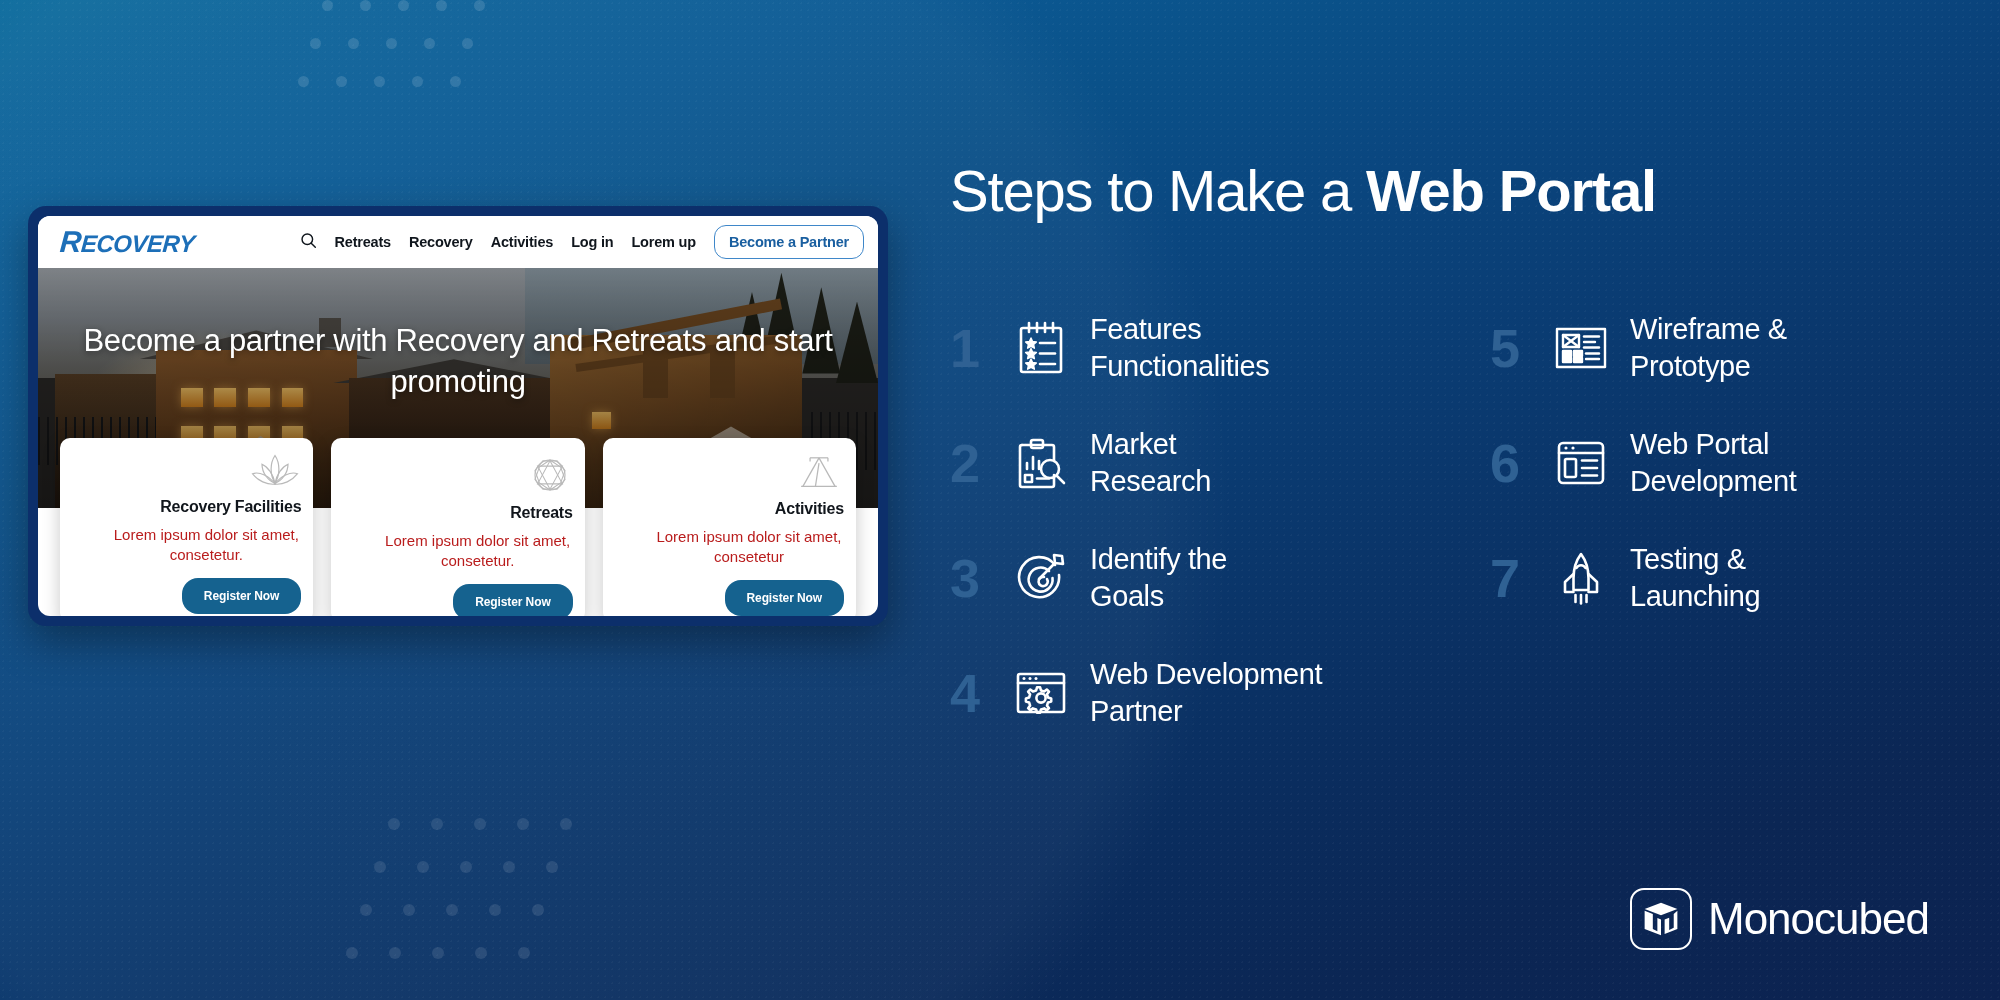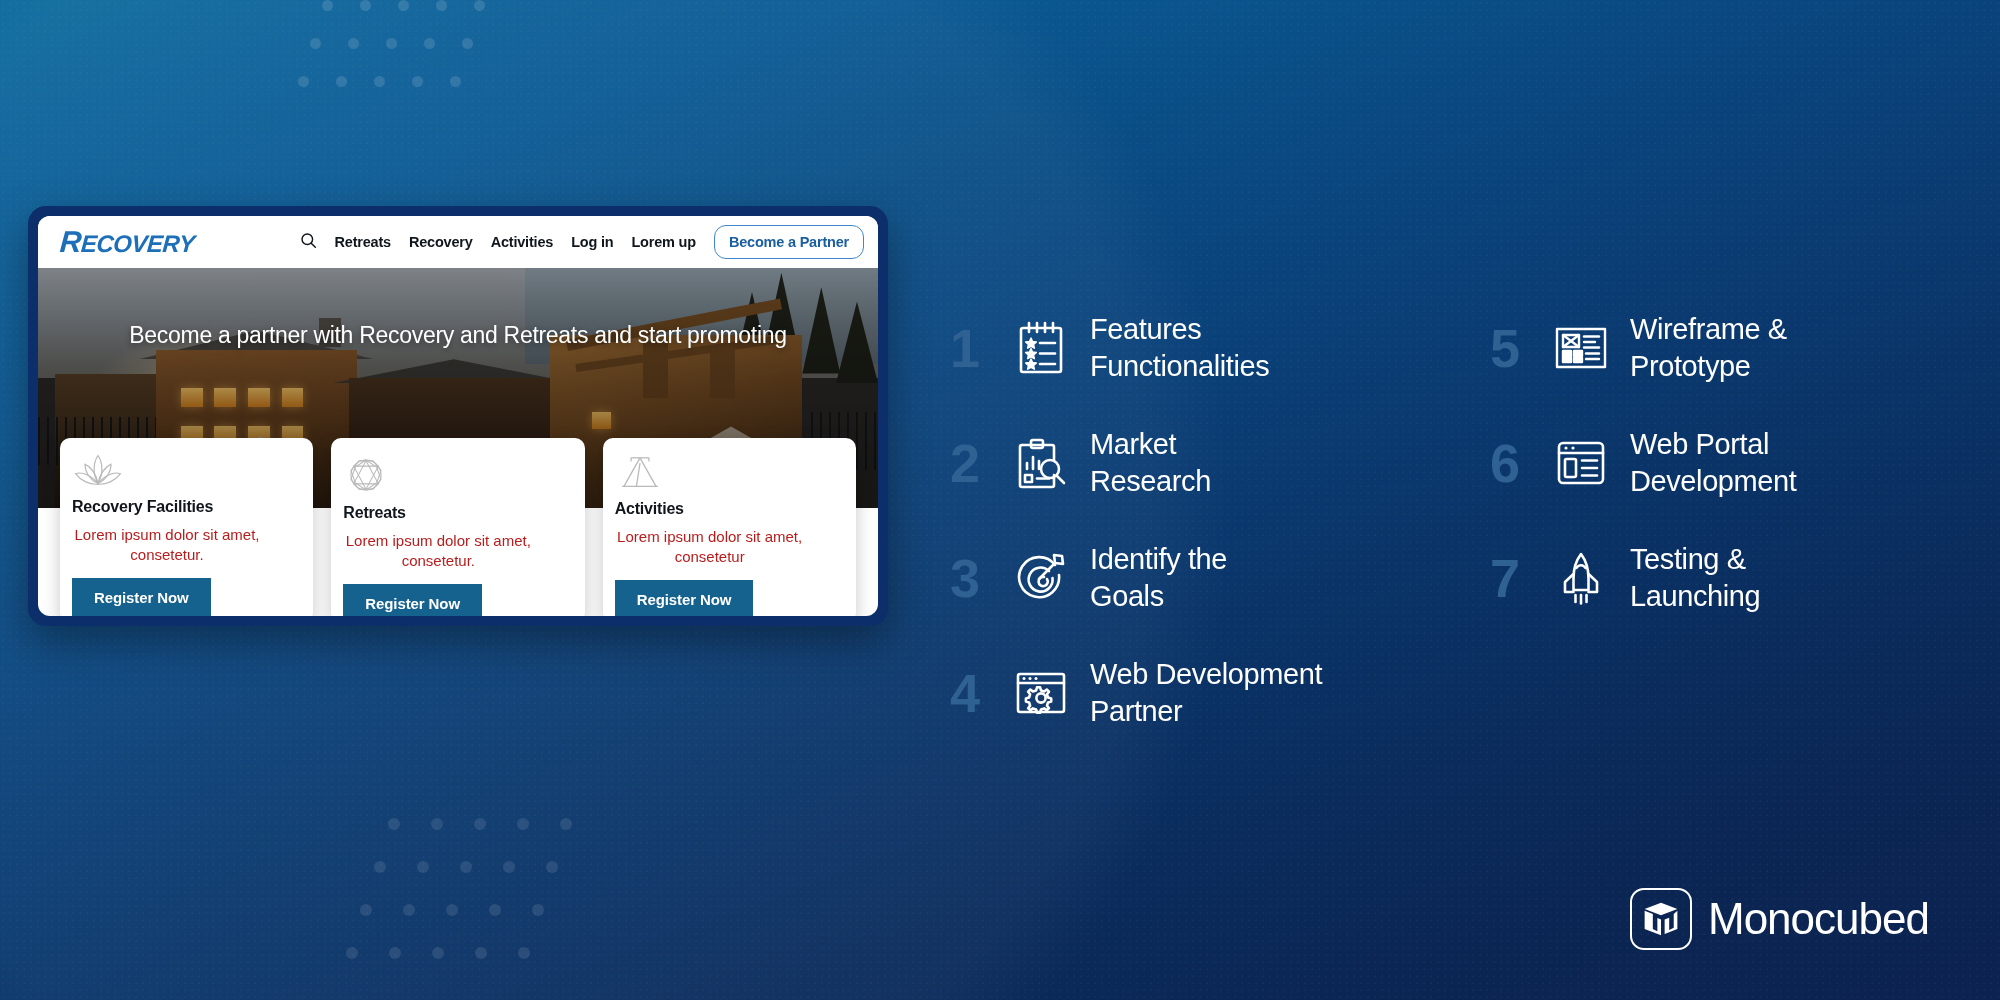--- a/index.html
+++ b/index.html
@@ -230,21 +230,21 @@
   }
   .hero-shade {
     position: absolute; inset: 0;
     background: linear-gradient(180deg, rgba(0,0,0,0.12) 0%, rgba(0,0,0,0.30) 42%, rgba(0,0,0,0.48) 100%);
   }
   .hero-text {
     position: absolute;
     left: 0; right: 0; top: 52px;
     text-align: center;
     color: #fff;
-    font-size: 23px;
+    font-size: 31px;
     line-height: 1.33;
     font-weight: 400;
     letter-spacing: -0.3px;
     text-shadow: 0 2px 6px rgba(0,0,0,0.45);
     padding: 0 40px;
   }
 
   
   .cards {
     position: absolute;
@@ -257,45 +257,45 @@
   }
   .card {
     flex: 1;
     background: #fff;
     border-radius: 10px;
     box-shadow: 0 6px 18px rgba(0,0,0,0.22);
     padding: 14px 12px 16px;
     text-align: center;
     display: flex;
     flex-direction: column;
-    align-items: flex-start;
+    align-items: flex-end;
   }
   .card-ico { height: 52px; display:flex; align-items:center; justify-content:center; }
   .card-title {
     font-size: 16px;
     font-weight: 700;
     color: #11161c;
     margin-top: 6px;
     letter-spacing: -0.2px;
   }
   .card-desc {
     font-size: 15px;
     color: #b91c1c;
     line-height: 1.35;
     margin-top: 9px;
     max-width: 190px;
   }
   .card-btn {
     margin-top: 12px;
     background: #15628f;
     color: #fff;
-    font-size: 15px;
+    font-size: 12px;
     font-weight: 700;
     border: none;
-    border-radius: 0;
+    border-radius: 16px;
     padding: 11px 22px;
     letter-spacing: -0.1px;
     font-family: "Liberation Sans", sans-serif;
   }
 
   
   .right-panel {
     position: absolute;
     left: 940px;
     top: 0;
@@ -566,20 +566,21 @@
           <div class="card-desc">Lorem ipsum dolor sit amet, consetetur</div>
           <button class="card-btn">Register Now</button>
         </div>
 
       </div>
     </div>
   </div>
 
   <div class="right-panel">
 
+    <div class="headline"><span>Steps to Make a </span><b>Web Portal</b></div>
 
     <div class="steps-grid">
 
       <div class="col">
 
         <div class="step">
           <div class="step-num">1</div>
           <div class="step-ico">
             <svg width="50" height="56" viewBox="0 0 50 56" fill="none" stroke="#fff" stroke-width="2.6" stroke-linecap="round" stroke-linejoin="round">
               <rect x="5" y="8" width="40" height="44" rx="2"></rect>

